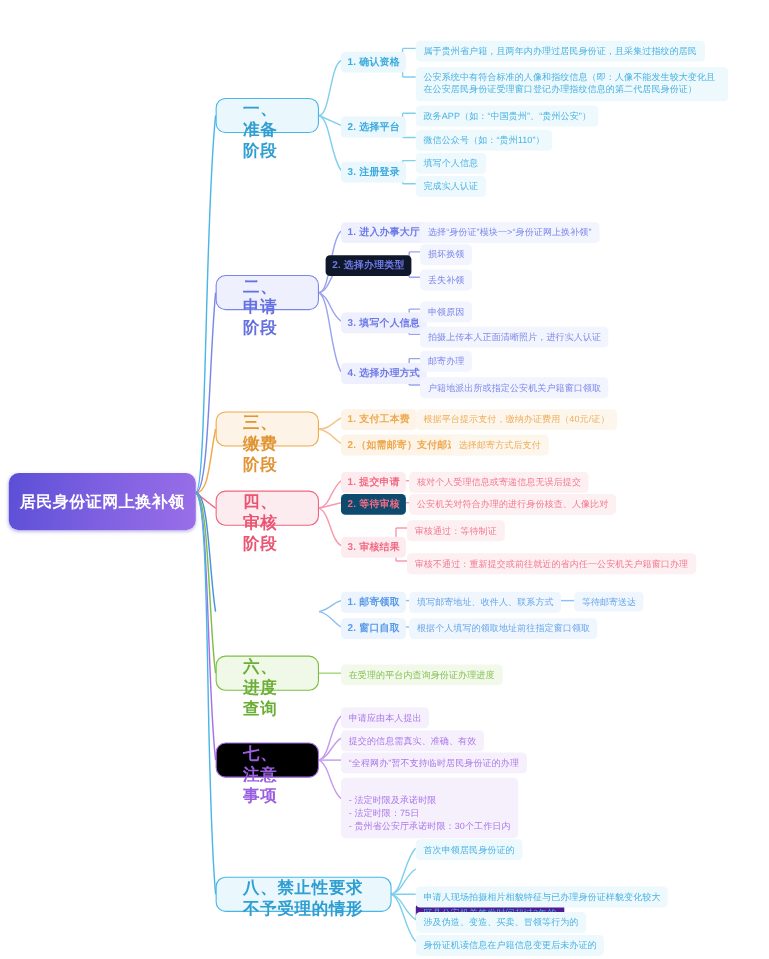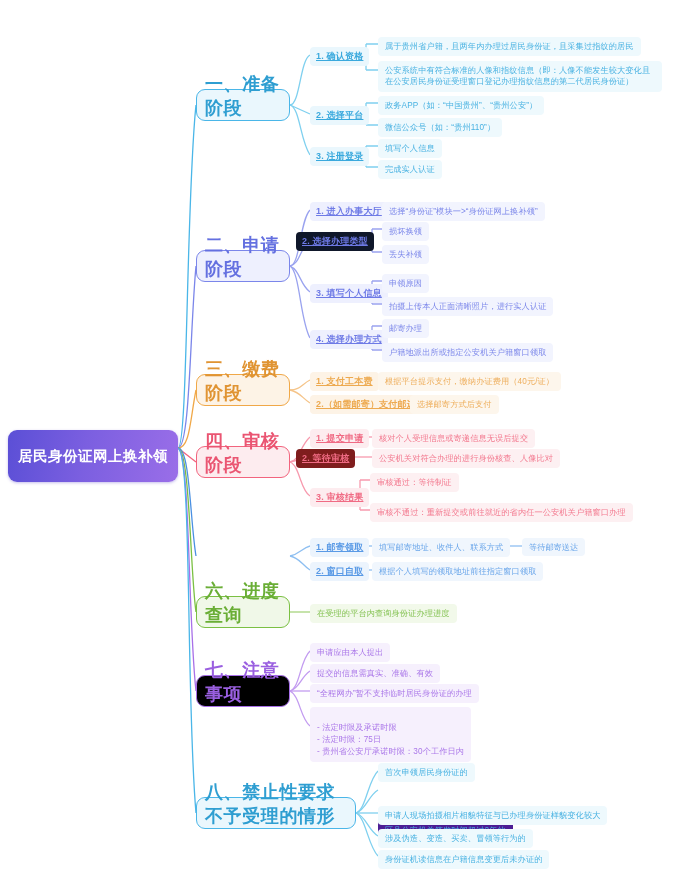--- a/index.html
+++ b/index.html
@@ -19,30 +19,30 @@
     background:linear-gradient(100deg,#5b4fd6 0%,#7b5fe0 45%,#9a6ee8 100%);
     color:#ffffff;font-size:14.5px;font-weight:bold;
     display:flex;align-items:center;justify-content:center;
     letter-spacing:.5px;
     box-shadow:0 1px 3px rgba(90,70,200,.35);
   }
 
   
   .l1{
     border-radius:9px;border:1.4px solid;
-    display:flex;align-items:flex-end;justify-content:center;
-    font-size:18px;font-weight:bold;letter-spacing:.6px;
-    height:32px;padding:0 8px;
+    display:flex;align-items:flex-start;justify-content:center;
+    font-size:15px;font-weight:bold;letter-spacing:.6px;
+    height:32px;padding:0 24px;
   }
 
   
   .l2{
     font-size:9px;font-weight:bold;letter-spacing:.2px;
     display:flex;align-items:center;
-    padding:3px 6px;border-radius:4px;white-space:nowrap;text-decoration:underline;
+    padding:3px 6px;border-radius:4px;white-space:nowrap;
   }
 
   
   .l3{
     font-size:8.2px;letter-spacing:.1px;
     padding:3.5px 7px;border-radius:4px;
     line-height:1.45;
   }
   .l3.nowrap{white-space:nowrap;}
   .l3.multi{white-space:pre-line;}
@@ -232,21 +232,21 @@
     <span>四、审核阶段</span>
   </div>
 
   <div class="node l2" style="left:310px;top:429px;color:#f06b84;background:#fdecef;">
     <span>1. 提交申请</span>
   </div>
   <div class="node l3 nowrap" style="left:372px;top:429px;color:#f3798f;background:#fdf0f2;">
     <span>核对个人受理信息或寄递信息无误后提交</span>
   </div>
 
-  <div class="node l2" style="left:296px;top:449px;color:#f06b84;background:#7f1d1d;justify-content:center;">
+  <div class="node l2" style="left:310px;top:449px;color:#f06b84;background:#0c4a6e;justify-content:center;">
     <span>2. 等待审核</span>
   </div>
   <div class="node l3 nowrap" style="left:372px;top:449px;color:#f3798f;background:#fdf0f2;">
     <span>公安机关对符合办理的进行身份核查、人像比对</span>
   </div>
 
   <div class="node l2" style="left:310px;top:488px;color:#f06b84;background:#fdecef;">
     <span>3. 审核结果</span>
   </div>
   <div class="node l3 nowrap" style="left:370px;top:473px;color:#f3798f;background:#fdf0f2;">

